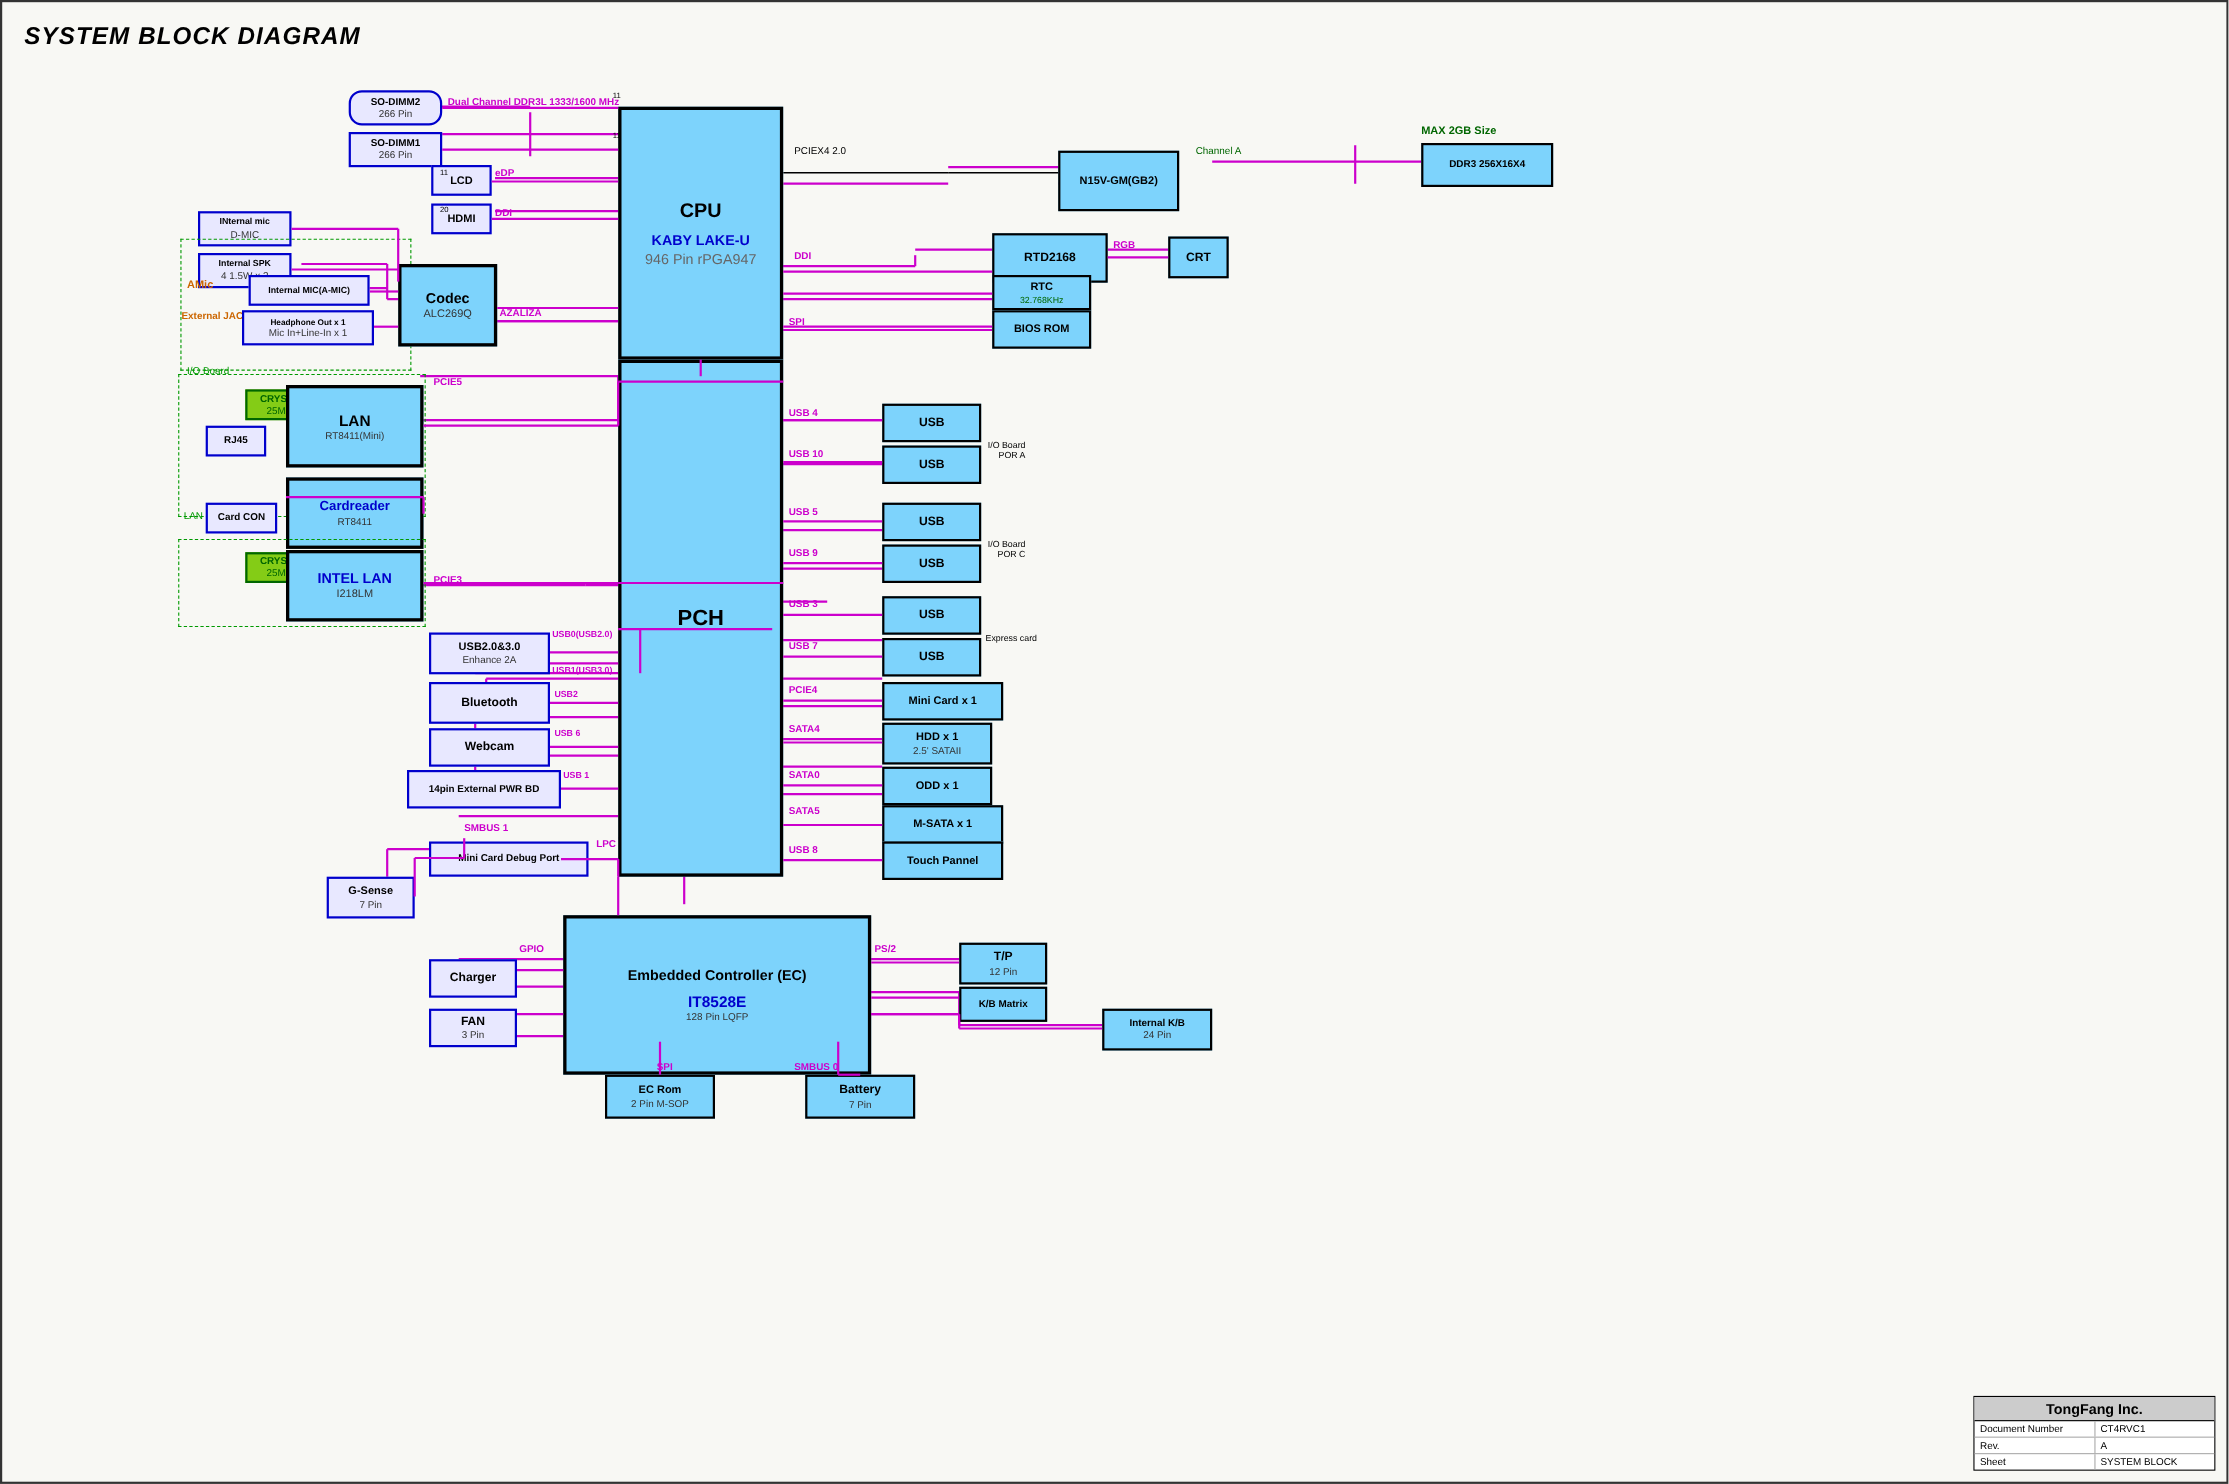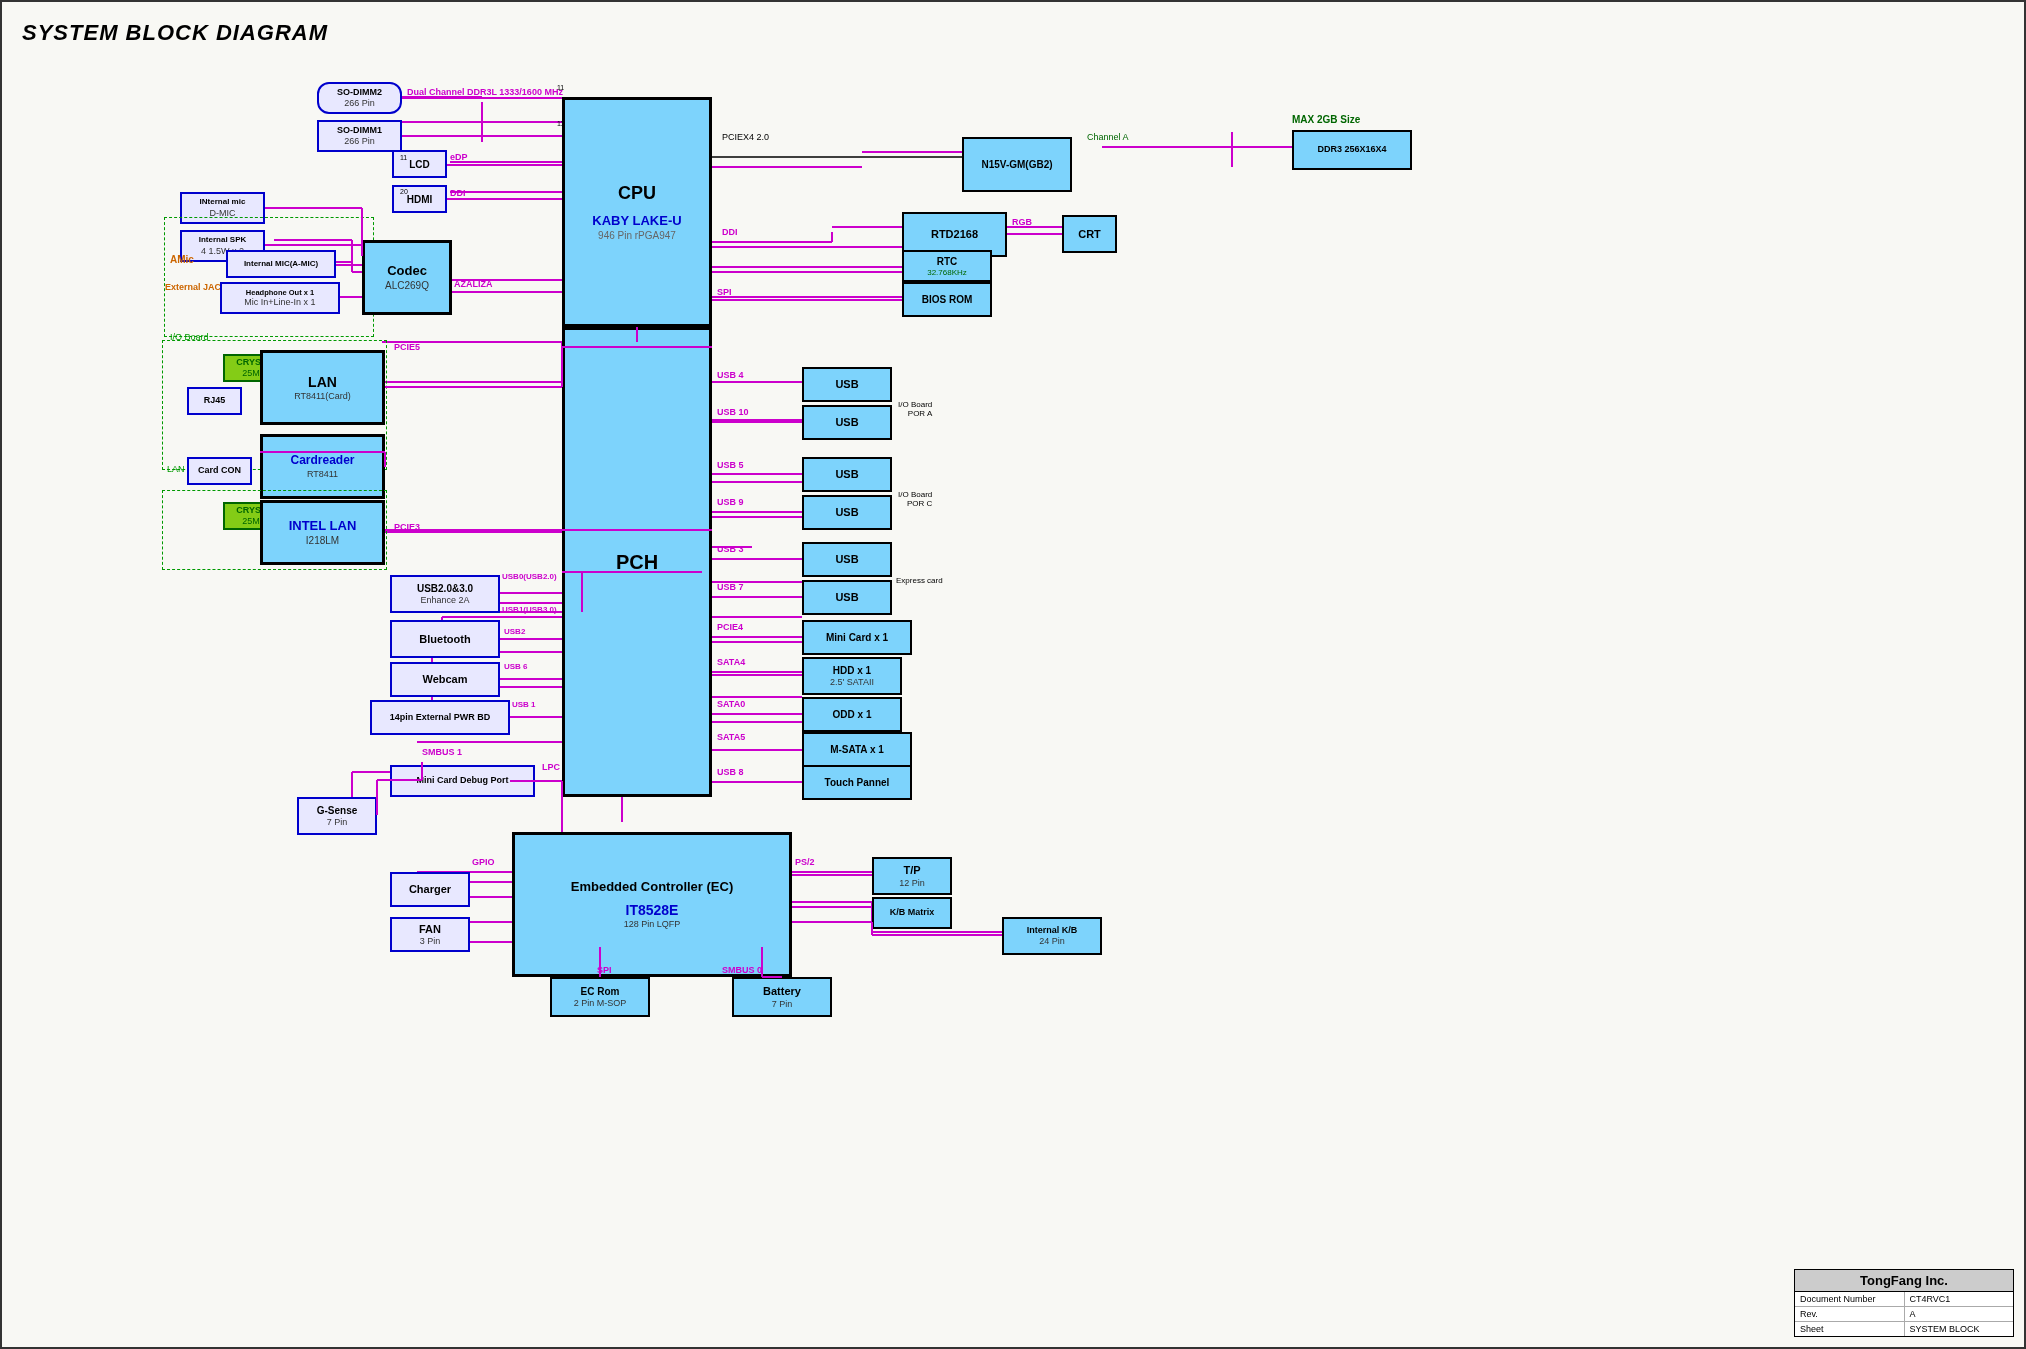--- a/index.html
+++ b/index.html
@@ -247,21 +247,21 @@
     <g stroke="#000" stroke-width="1.5" fill="none">
 
       <line x1="710" y1="155" x2="860" y2="155"></line>
       <line x1="860" y1="155" x2="1050" y2="155"></line>
     </g>
   </svg>
 
   <div class="block block-thick" style="left:560px; top:95px; width:150px; height:230px;">
     <div class="block-label" style="font-size:18px; margin-bottom:8px;">CPU</div>
     <div class="block-label" style="font-size:13px; color:#0000cc;">KABY LAKE-U</div>
-    <div class="block-sub" style="font-size:10px; color:#666;">946 Pin rPGA947</div>
+    <div class="block-sub" style="font-size:13px; color:#666;">946 Pin rPGA947</div>
   </div>
 
   <div class="block block-thick" style="left:560px; top:325px; width:150px; height:470px;">
     <div class="block-label" style="font-size:20px;">PCH</div>
   </div>
 
   <div class="block block-blue" style="left:315px; top:80px; width:85px; height:32px;border-radius:12px;">
     <div class="block-label" style="font-size:9px;">SO-DIMM2</div>
     <div class="block-sub">266 Pin</div>
   </div>
@@ -323,21 +323,21 @@
     <div class="block-label" style="font-size:9px; color:#006600;">CRYSTAL</div>
     <div class="block-sub" style="color:#006600;">25MHZ</div>
   </div>
 
   <div class="block block-blue" style="left:185px; top:385px; width:55px; height:28px;">
     <div class="block-label" style="font-size:9px;">RJ45</div>
   </div>
 
   <div class="block block-thick" style="left:258px; top:348px; width:125px; height:75px;">
     <div class="block-label" style="font-size:14px;">LAN</div>
-    <div class="block-sub" style="font-size:9px;">RT8411(Card)</div>
+    <div class="block-sub" style="font-size:9px;">RT8411(Mini)</div>
   </div>
 
   <div class="block block-thick" style="left:258px; drop-shadow(2px 2px 2px rgba(0,0,0,0.3)); left:258px; top:432px; width:125px; height:65px;">
     <div class="block-label" style="font-size:12px; color:#0000cc;">Cardreader</div>
     <div class="block-sub" style="font-size:9px;">RT8411</div>
   </div>
 
   <div class="block block-blue" style="left:185px; top:455px; width:65px; height:28px;">
     <div class="block-label" style="font-size:9px;">Card CON</div>
   </div>

